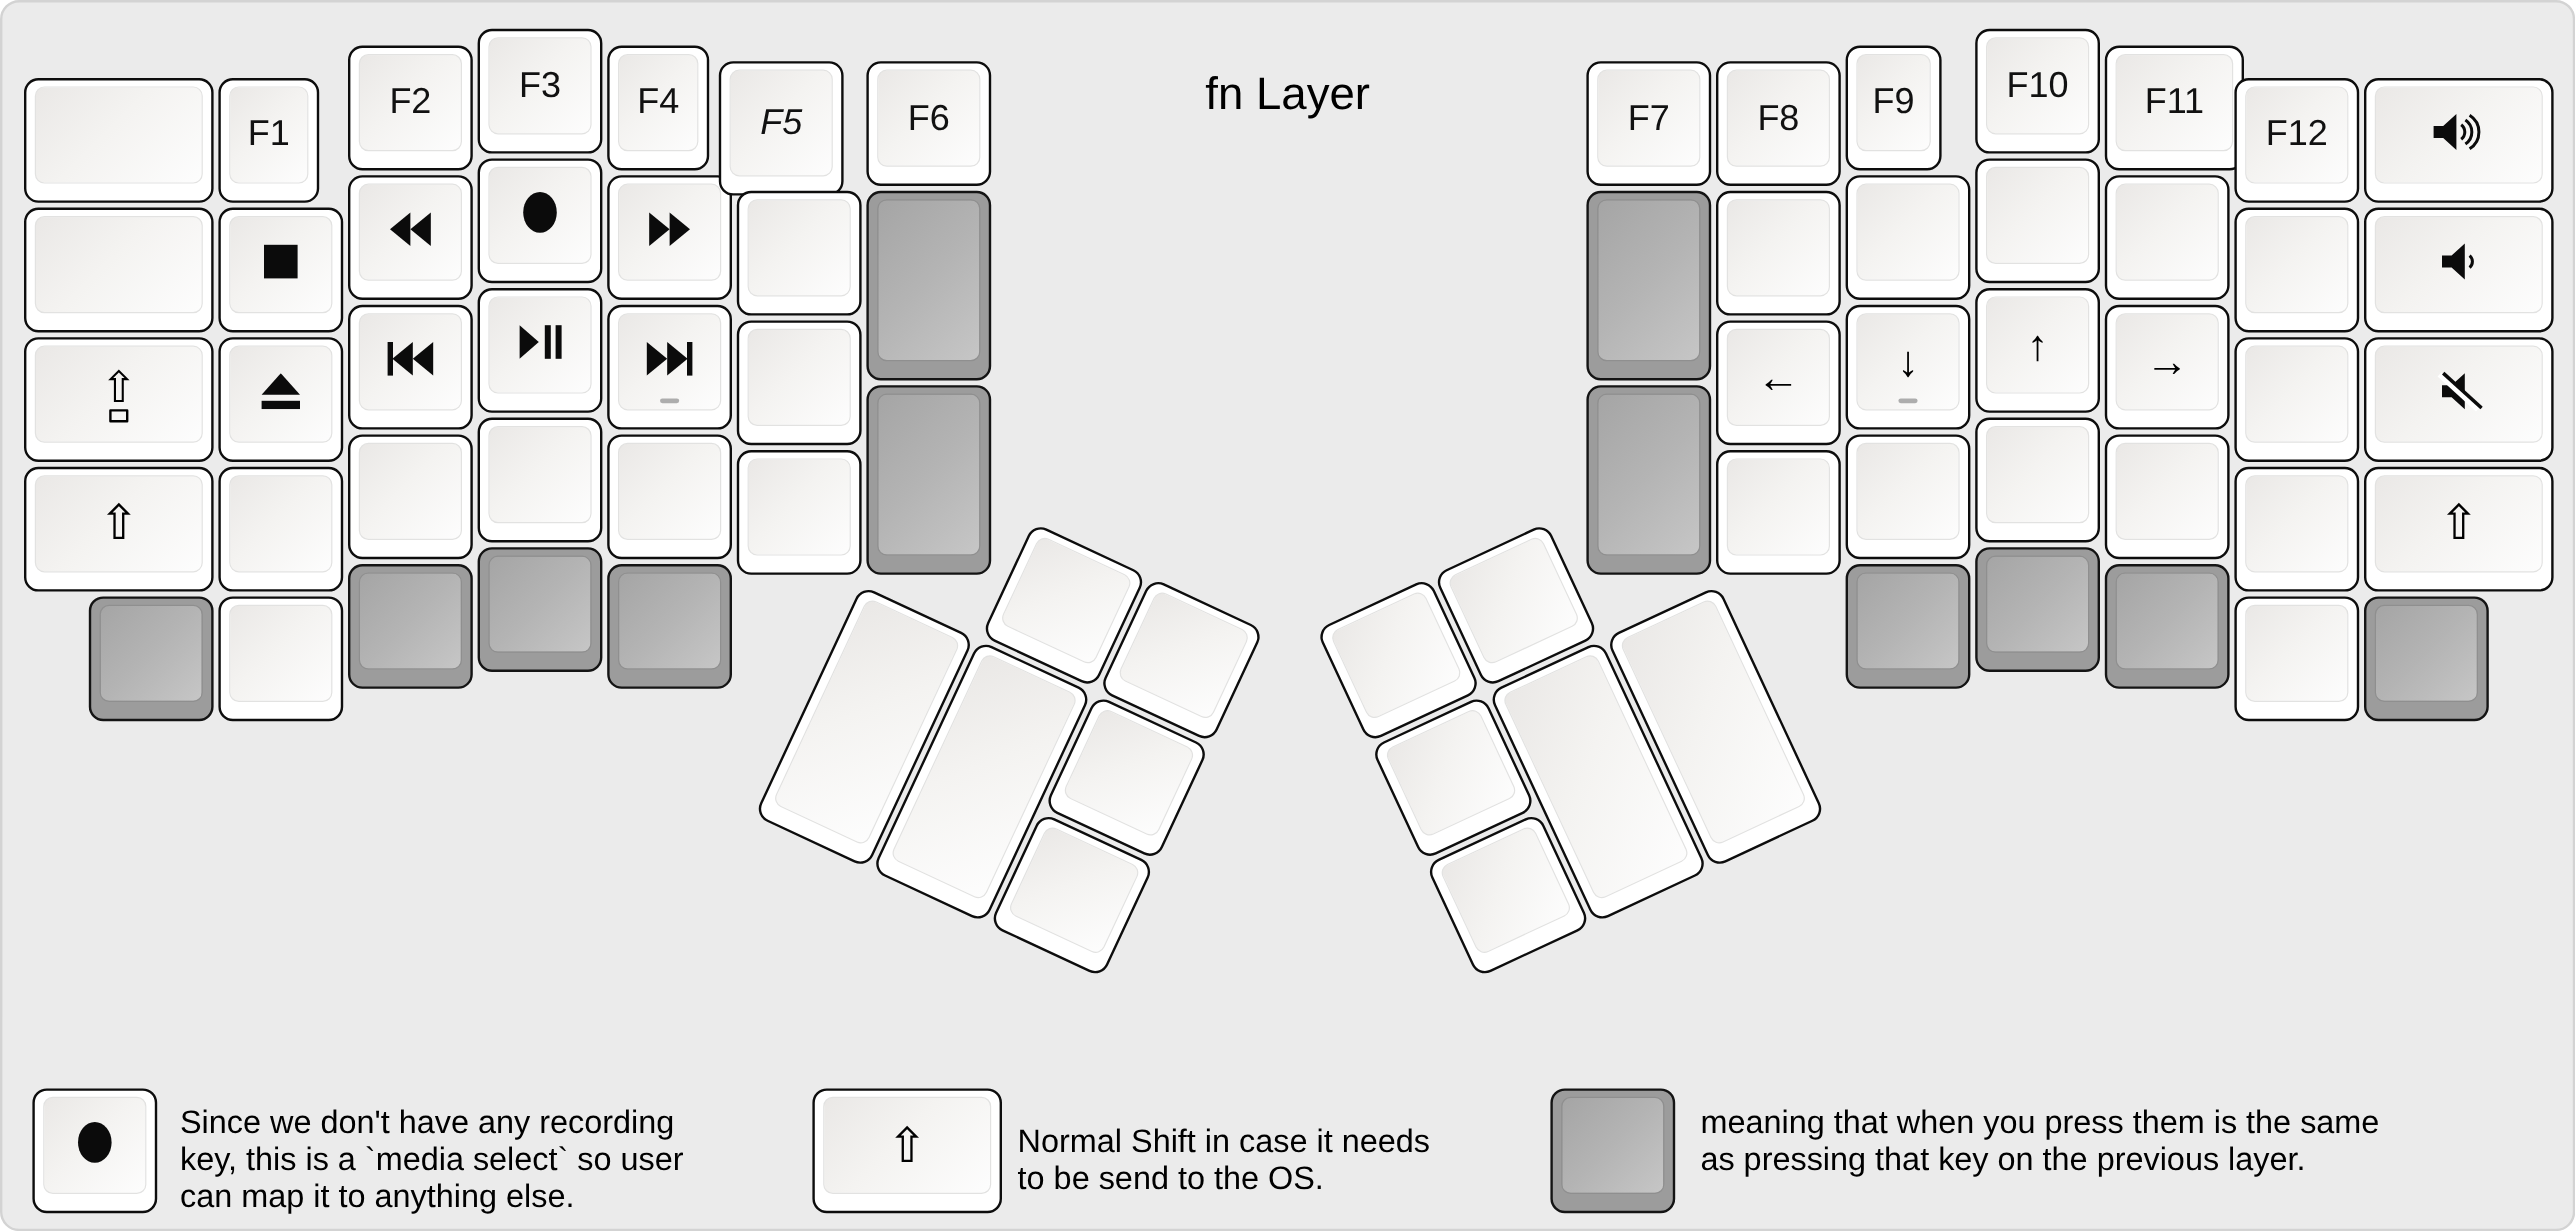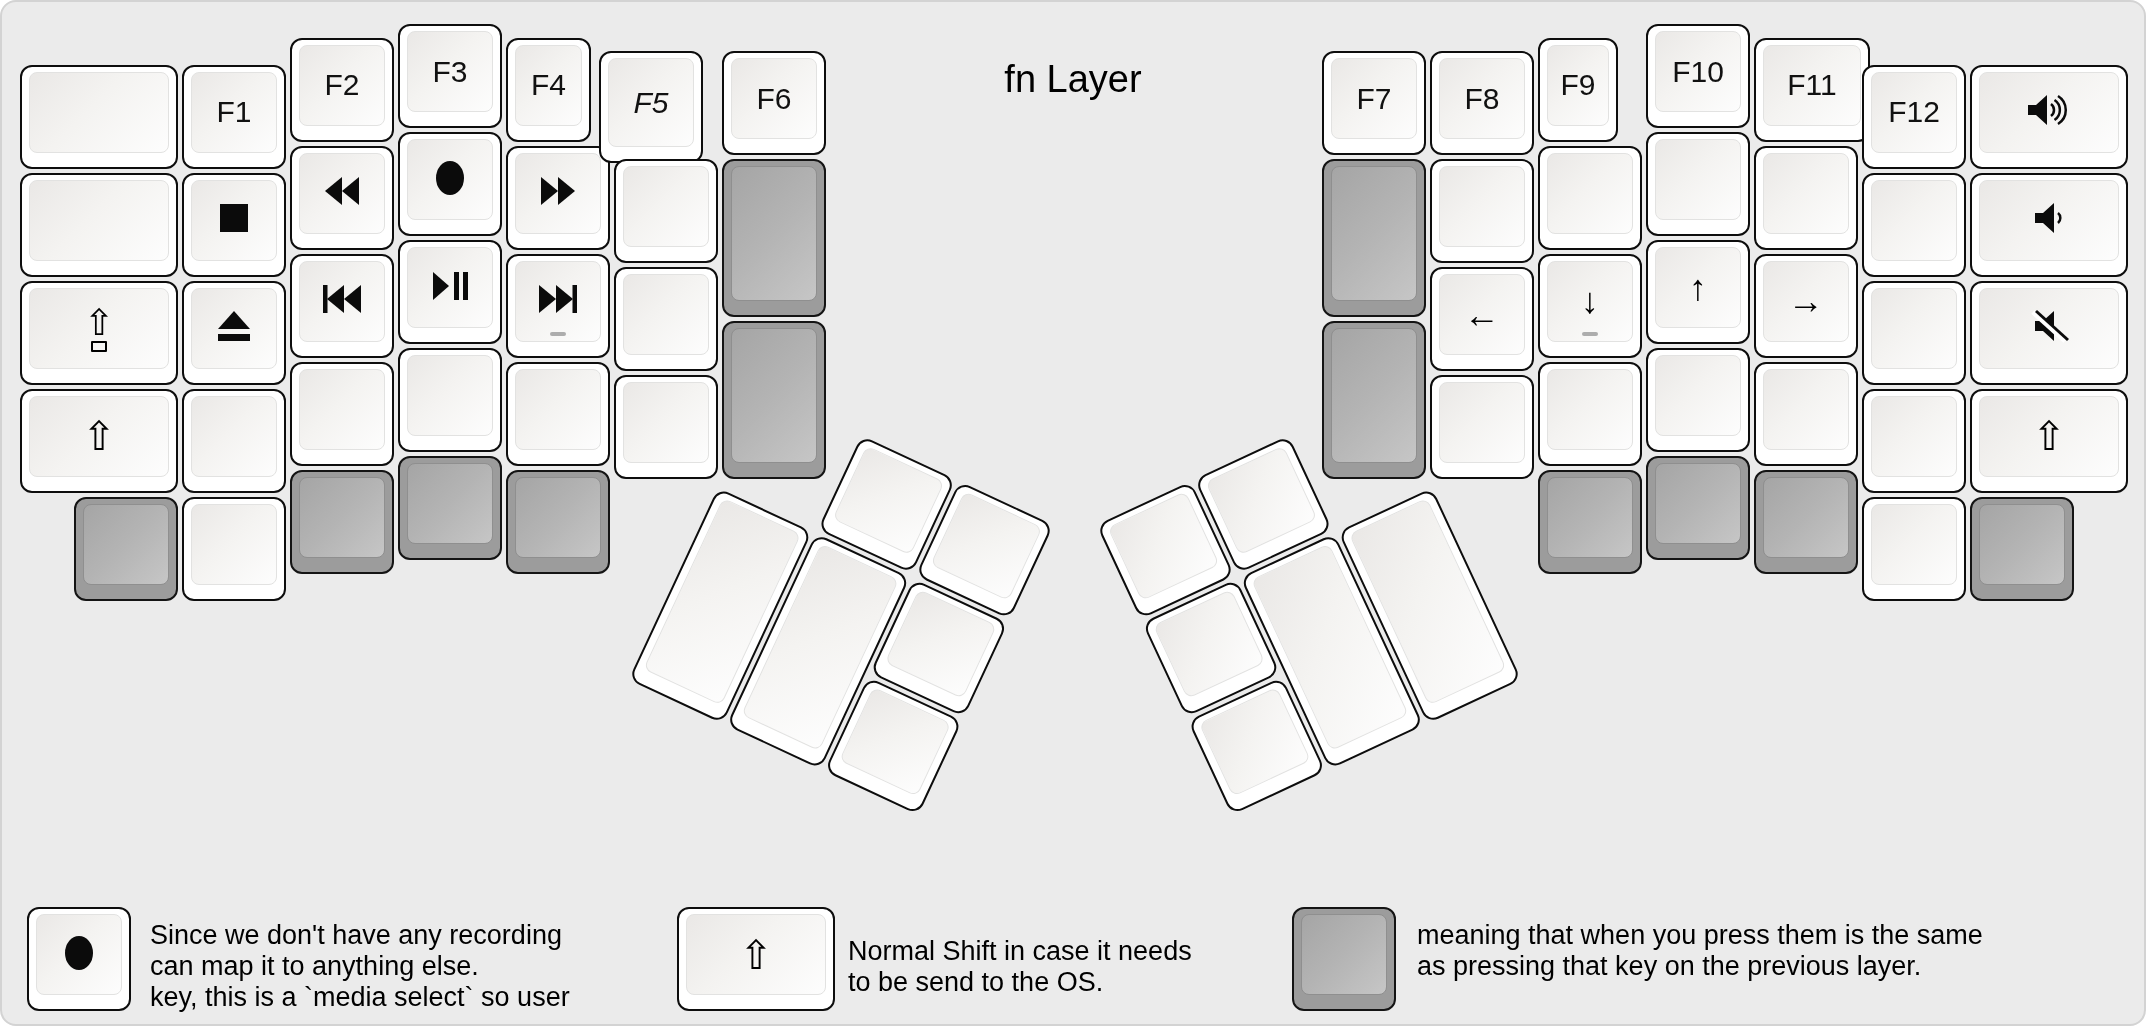--- a/index.html
+++ b/index.html
@@ -62,21 +62,21 @@
               <span class="caprect"></span>
             </span>
           </span>
         </div>
       </div>
       <div class="key" style="left: 2px; top: 366.5px; width: 158px; height: 104px;">
         <div class="top">
           <span><span class="shift-glyph">⇧</span></span>
         </div>
       </div>
-      <div class="key" style="left: 164px; top: 42.5px; width: 104px; height: 104px;">
+      <div class="key" style="left: 164px; top: 42.5px; width: 84px; height: 104px;">
         <div class="top">
           <span class="lbl">F1</span>
         </div>
       </div>
       <div class="key" style="left: 164px; top: 150.5px; width: 104px; height: 104px;">
         <div class="top">
           <span><svg width="30" height="30" viewBox="0 0 30 30">
               <rect class="fill" x="1" y="1" width="28" height="28"></rect>
             </svg></span>
         </div>
@@ -390,22 +390,22 @@
   <div id="legend-row">
       <div class="key" style="left: 25px; top: 905px; width: 104px; height: 104px;">
         <div class="top">
           <span><svg width="32" height="38" viewBox="0 0 32 38">
               <ellipse class="fill" cx="16" cy="19" rx="14" ry="17"></ellipse>
             </svg></span>
         </div>
       </div>
       <div class="legend-text" style="left: 148px; top: 918px;">
         <div>Since we don't have any recording</div>
+        <div>key, this is a `media select` so user</div>
         <div>can map it to anything else.</div>
-        <div>key, this is a `media select` so user</div>
       </div>
       <div class="key" style="left: 675px; top: 905px; width: 158px; height: 104px;">
         <div class="top">
           <span><span class="shift-glyph">⇧</span></span>
         </div>
       </div>
       <div class="legend-text" style="left: 846px; top: 934px;">
         <div>Normal Shift in case it needs</div>
         <div>to be send to the OS.</div>
       </div>

